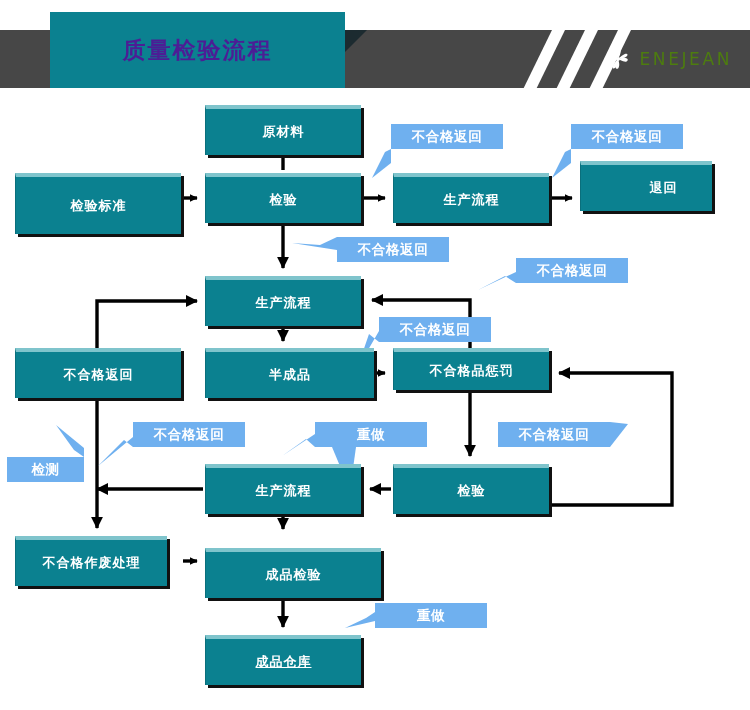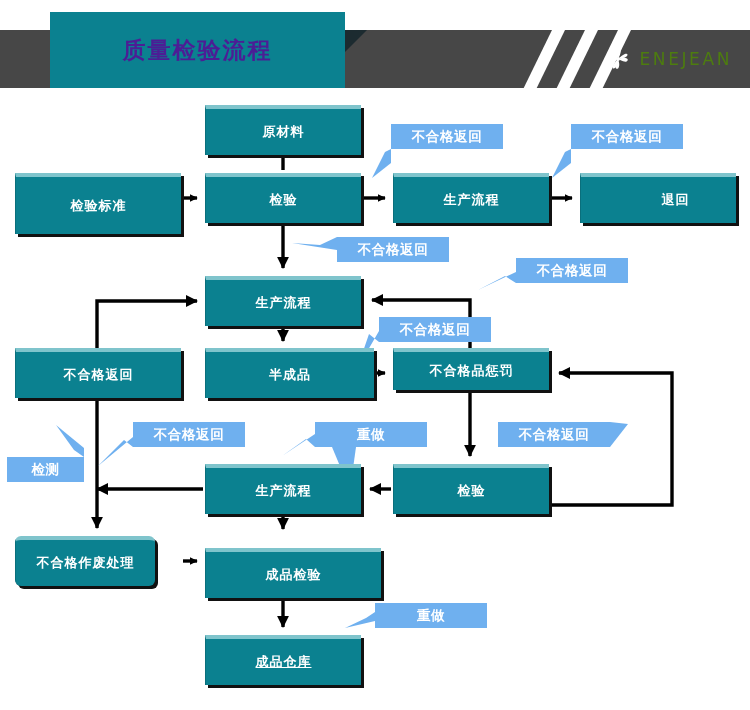--- a/index.html
+++ b/index.html
@@ -126,28 +126,28 @@
       <polygon points="610,422 628,424 610,447 598,447"></polygon>
       <polygon points="84,457 74,450 56,425 84,448"></polygon>
       <polygon points="375,612 366,618 345,628 375,621"></polygon>
     </g>
   </svg>
 
   <div class="node" style="left: 205px; top: 105px; width: 156px; height: 50px;">原材料</div>
   <div class="node" style="left: 15px; top: 173px; width: 166px; height: 61px;">检验标准</div>
   <div class="node" style="left: 205px; top: 173px; width: 156px; height: 50px;">检验</div>
   <div class="node" style="left: 393px; top: 173px; width: 156px; height: 50px;">生产流程</div>
-  <div class="node" style="left: 580px; top: 173px; width: 156px; height: 50px; padding-left: 34px;">退回</div>
+  <div class="node" style="left: 580px; top: 161px; width: 132px; height: 50px; padding-left: 34px;">退回</div>
   <div class="node" style="left: 205px; top: 276px; width: 156px; height: 50px;">生产流程</div>
   <div class="node" style="left: 15px; top: 348px; width: 166px; height: 50px;">不合格返回</div>
   <div class="node" style="left: 205px; top: 348px; width: 169px; height: 50px;">半成品</div>
   <div class="node" style="left: 393px; top: 348px; width: 156px; height: 42px;">不合格品惩罚</div>
   <div class="node" style="left: 205px; top: 464px; width: 156px; height: 50px;">生产流程</div>
   <div class="node" style="left: 393px; top: 464px; width: 156px; height: 50px;">检验</div>
-  <div class="node" style="left: 15px; top: 536px; width: 140px; height: 50px; border-radius: 6px;">不合格作废处理</div>
+  <div class="node" style="left: 15px; top: 536px; width: 152px; height: 50px;">不合格作废处理</div>
   <div class="node" style="left: 205px; top: 548px; width: 176px; height: 50px;">成品检验</div>
   <div class="node" style="left: 205px; top: 635px; width: 156px; height: 50px; text-decoration: underline;">成品仓库</div>
 
   <div class="callout" style="left: 391px; top: 124px; width: 112px;">不合格返回</div>
   <div class="callout" style="left: 571px; top: 124px; width: 112px;">不合格返回</div>
   <div class="callout" style="left: 337px; top: 237px; width: 112px;">不合格返回</div>
   <div class="callout" style="left: 516px; top: 258px; width: 112px;">不合格返回</div>
   <div class="callout" style="left: 379px; top: 317px; width: 112px;">不合格返回</div>
   <div class="callout" style="left: 133px; top: 422px; width: 112px;">不合格返回</div>
   <div class="callout" style="left: 315px; top: 422px; width: 112px;">重做</div>

